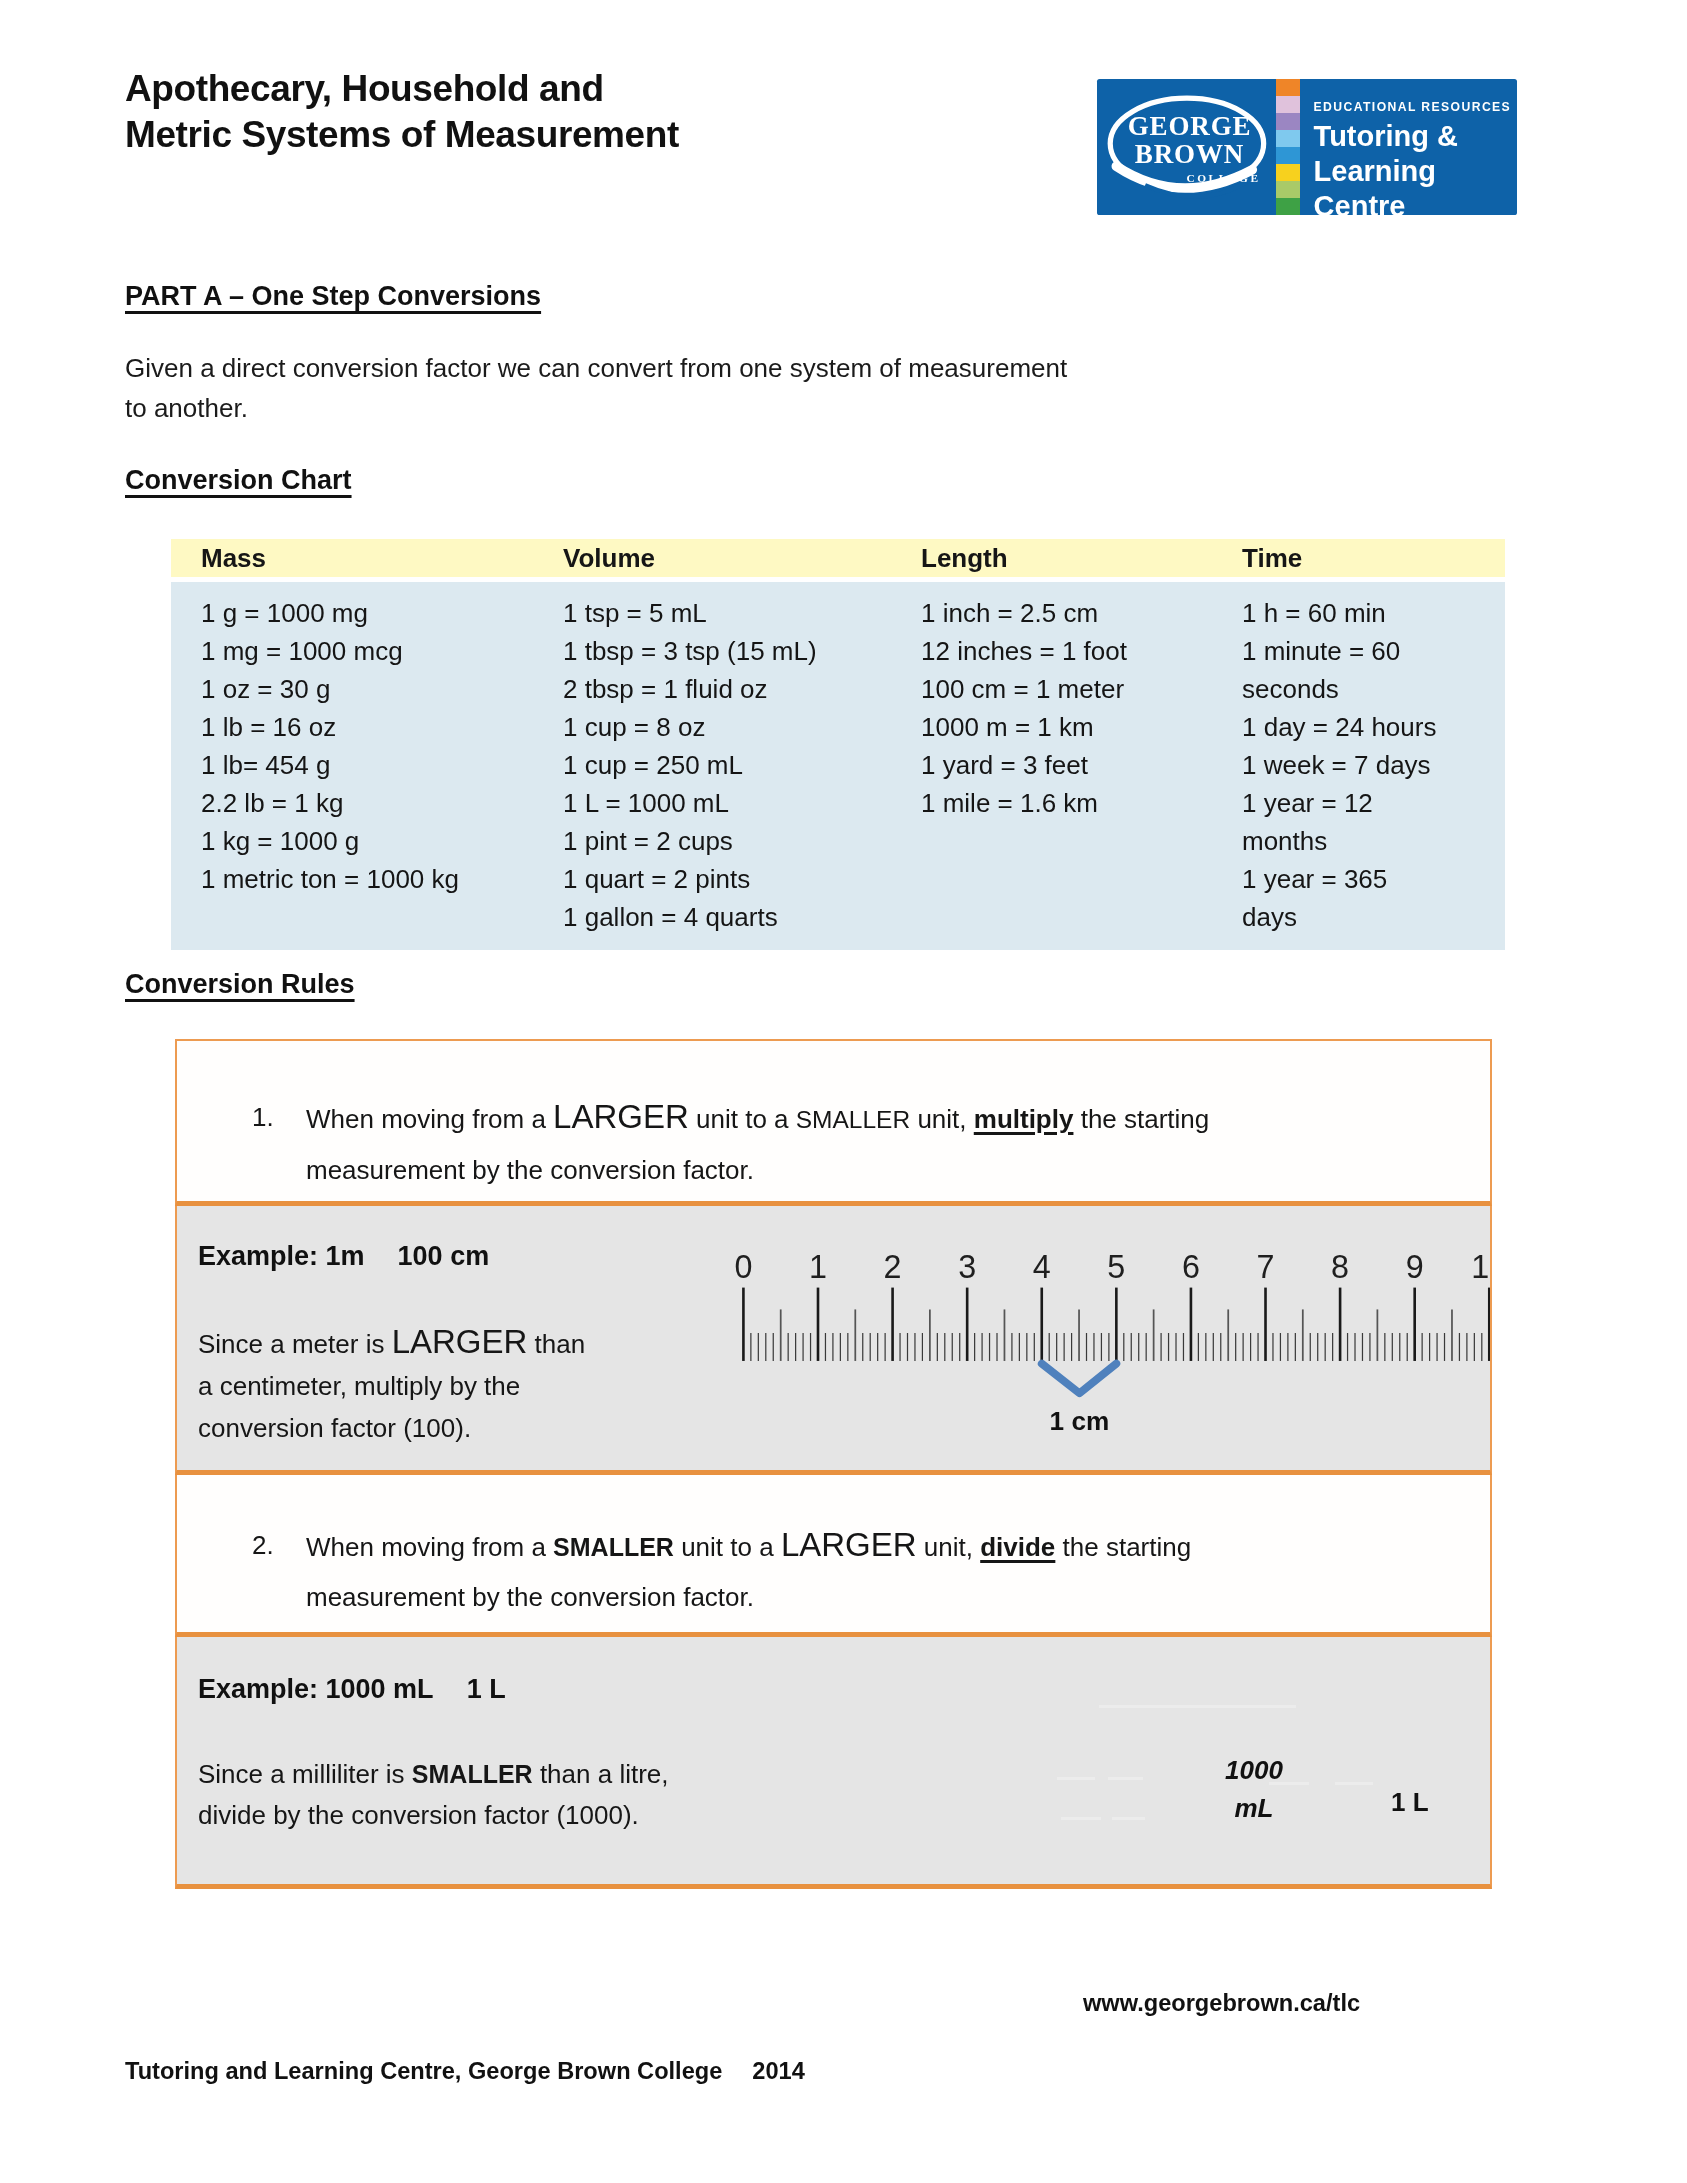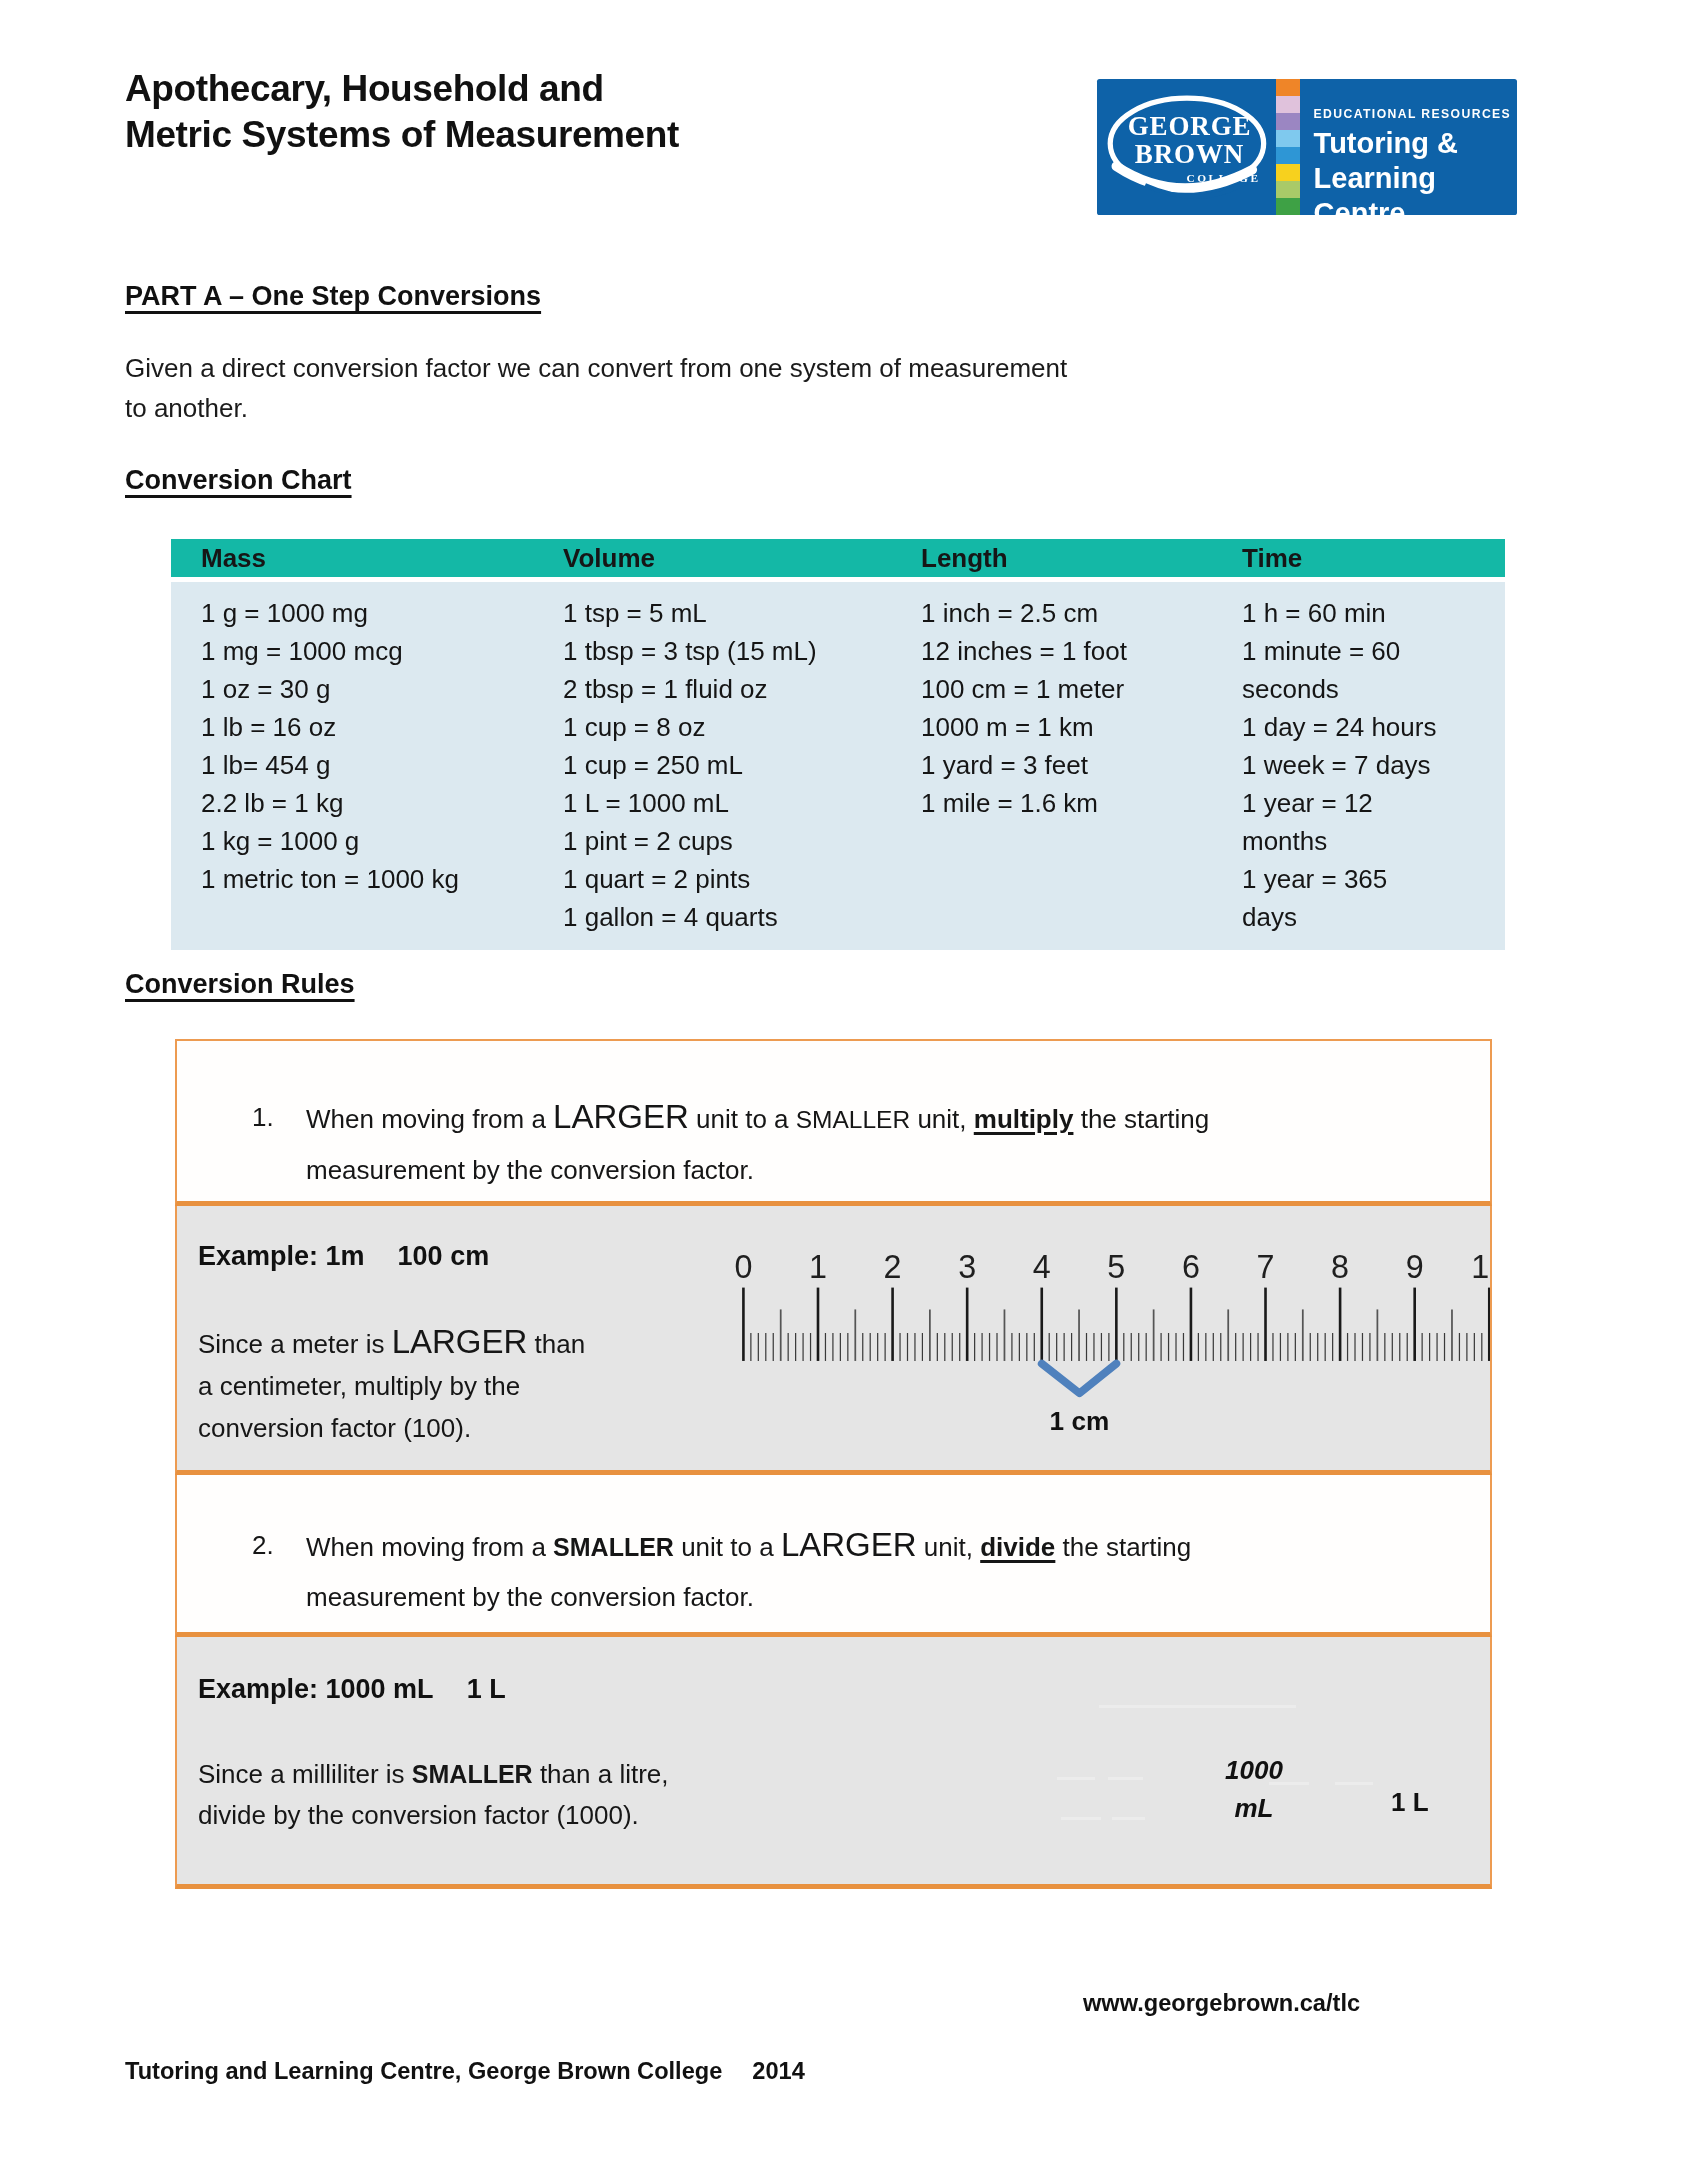--- a/index.html
+++ b/index.html
@@ -9,35 +9,35 @@
     -webkit-font-smoothing:antialiased;
   }
   .abs{position:absolute;}
 
   
   .doc-title{left:125px;top:66px;font-size:37px;line-height:46px;font-weight:bold;color:#111;letter-spacing:-0.4px;}
   .logo{left:1097px;top:79px;width:420px;height:136px;background:#0e62a8;border-radius:2.6px;display:flex;overflow:hidden;}
   .logo-left{width:179px;height:100%;position:relative;flex:none;}
   .logo-strip{width:23.6px;height:100%;display:flex;flex-direction:column;flex:none;}
   .logo-strip div{flex:1;}
-  .logo-right{flex:1;color:#fff;padding:28px 0 0 14px;}
+  .logo-right{flex:1;color:#fff;padding:21px 0 0 14px;}
   .logo-eyebrow{font-size:12.2px;font-weight:bold;letter-spacing:1.4px;}
   .logo-dept{font-size:29px;font-weight:bold;line-height:35px;margin-top:5.2px;}
 
   
   .section-heading{font-weight:bold;font-size:27px;color:#111;
     text-decoration:underline;text-decoration-thickness:2.6px;text-underline-offset:6.1px;}
   .h-parta{left:125px;top:281px;}
   .h-chart{left:125px;top:465px;}
   .h-rules{left:125px;top:969px;}
   .intro{left:125px;top:348px;width:1310px;font-size:26px;line-height:40px;white-space:pre-line;}
 
   
   .conv-table{left:171px;top:539px;width:1334px;}
-  .conv-header{display:flex;background:#14b8a6;height:38px;align-items:center;}
+  .conv-header{display:flex;background:#fef9c3;height:38px;align-items:center;}
   .conv-header .hcell{font-weight:bold;font-size:26px;color:#161616;padding-left:30px;box-sizing:border-box;}
   .conv-body{display:flex;background:#dce9f0;margin-top:5.2px;padding:12.2px 0 14px 0;}
   .ccell{box-sizing:border-box;padding-left:30px;}
   .col-mass{width:362px;}
   .col-volume{width:358px;}
   .col-length{width:321px;}
   .col-time{width:292px;}
   .row-line{font-size:26px;line-height:38px;white-space:pre-line;color:#151515;}
 
   

